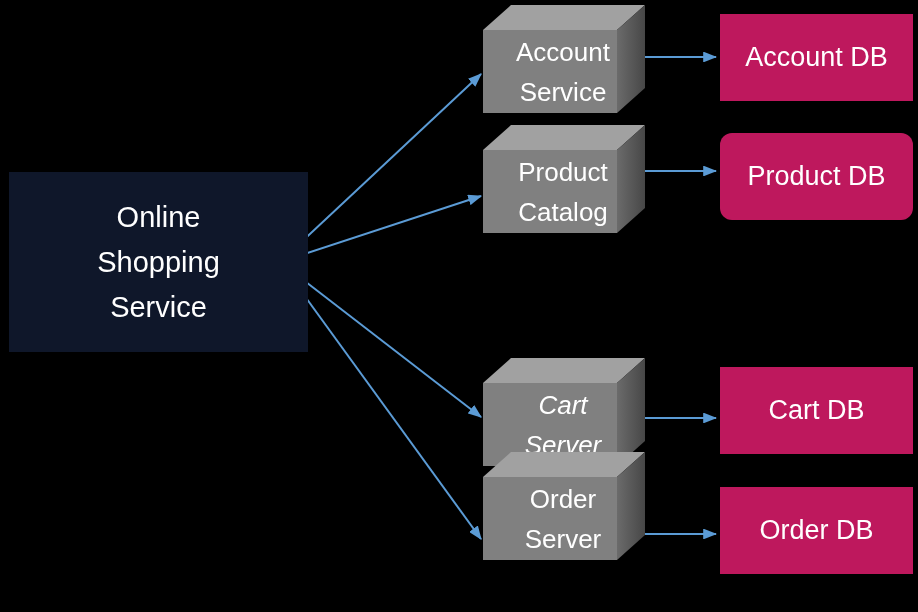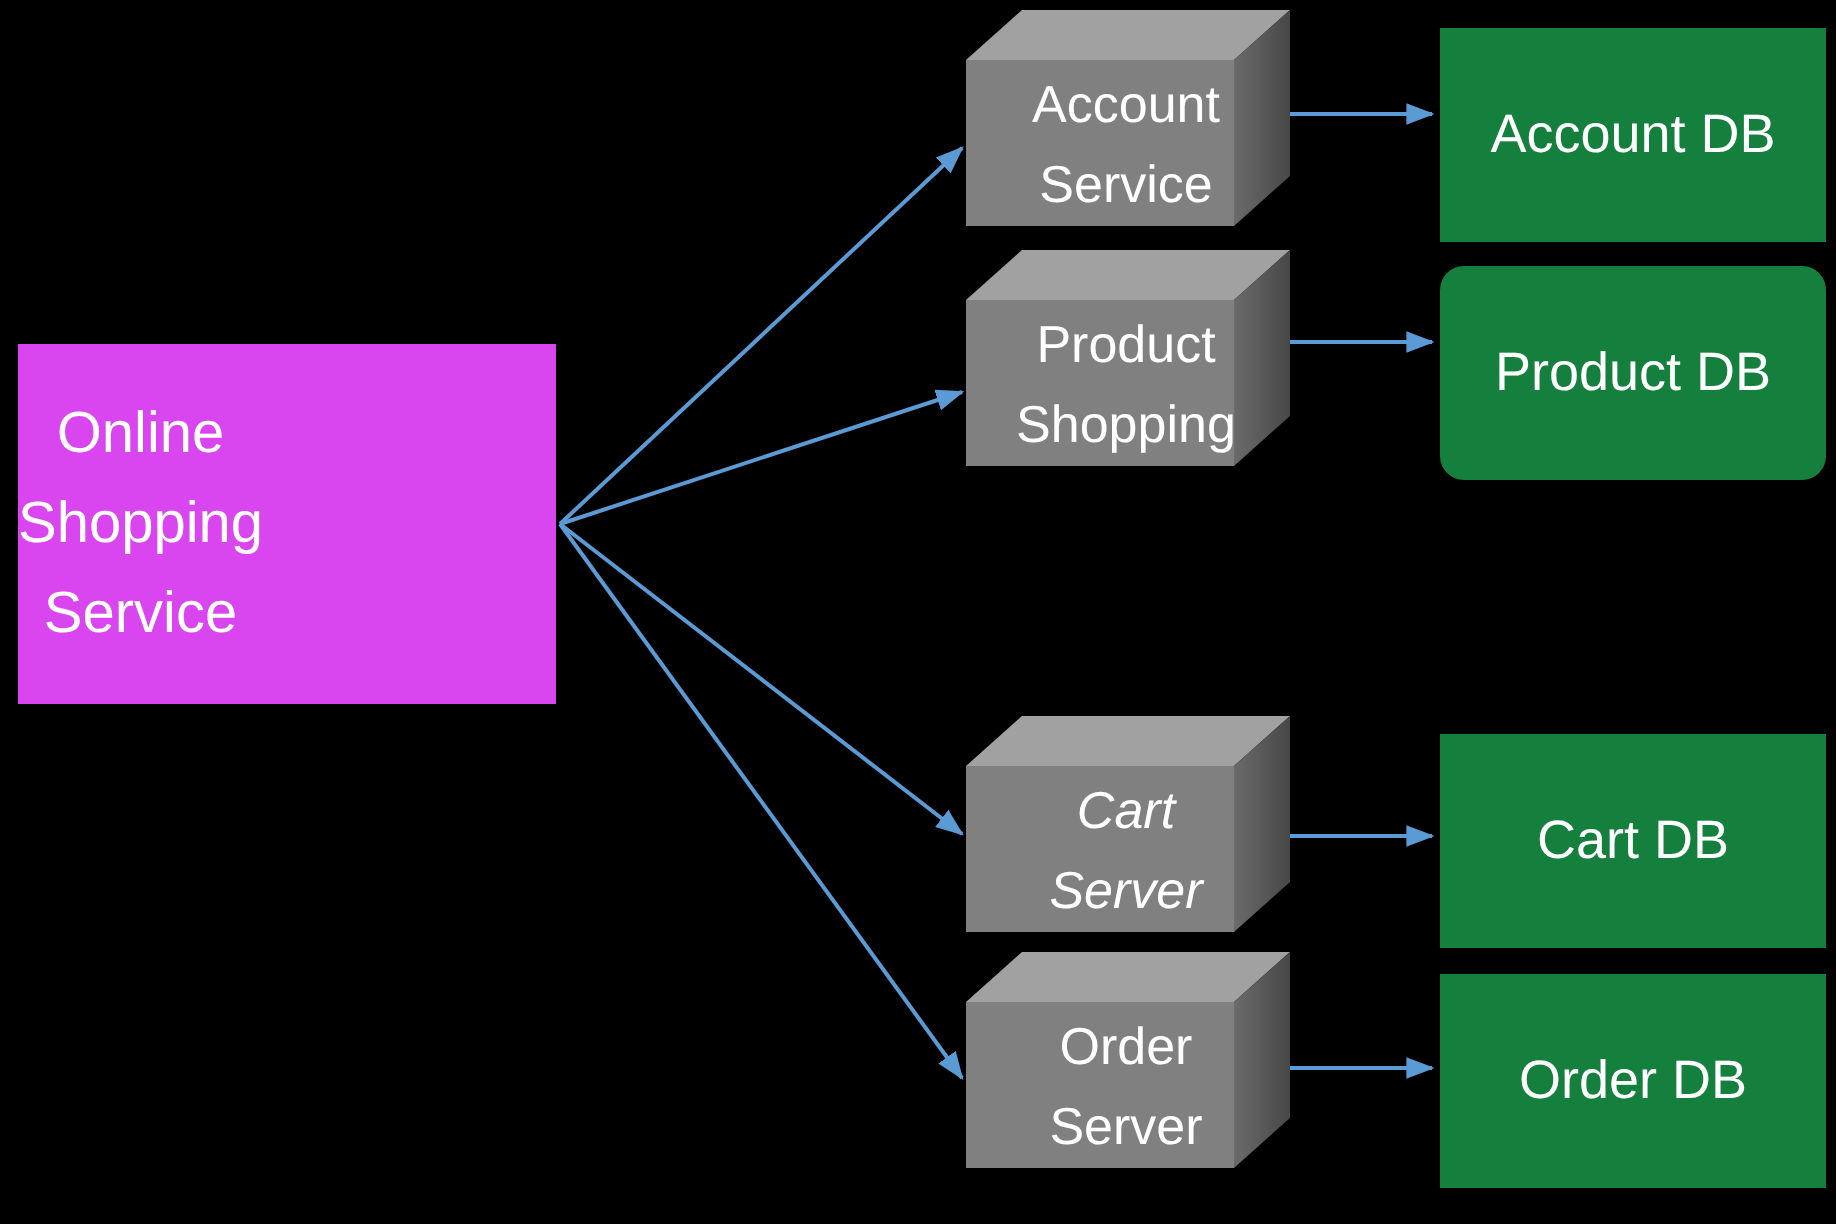--- a/index.html
+++ b/index.html
@@ -24,25 +24,26 @@
   }
   .node-label {
     color: #FFFFFF;
     white-space: pre-line;
     text-align: center;
   }
   .client-node {
     position: absolute;
     left: 9px;
     top: 172px;
-    width: 269px;
+    width: 299px;
     height: 180px;
-    background: #d946ef;
+    background: #0f172a;
     display: flex;
     align-items: center;
+    justify-content: center;
   }
   .client-node .node-label {
     font-size: 29px;
     line-height: 45px;
   }
   .cube {
     position: absolute;
     left: 483px;
     width: 163px;
     height: 109px;
@@ -61,27 +62,27 @@
     height: 84px;
     display: flex;
     align-items: center;
     justify-content: center;
     font-size: 26px;
     line-height: 40px;
   }
   .cube-account { top: 5px; }
   .cube-product { top: 125px; }
   .cube-cart    { top: 358px; font-style: italic; }
-  .cube-order   { top: 476px; padding-left: 40px; }
+  .cube-order   { top: 452px; padding-left: 40px; }
   .db-box {
     position: absolute;
     left: 720px;
     width: 193px;
-    height: 107px;
-    background: #15803d;
+    height: 87px;
+    background: #be185d;
     display: flex;
     align-items: center;
     justify-content: center;
   }
   .db-box .node-label {
     font-size: 27px;
     line-height: 27px;
   }
   .db-account { top: 14px; }
   .db-product { top: 133px; border-radius: 12px; }
@@ -133,21 +134,21 @@
 Service</span>
   </div>
 
   <div class="cube cube-product">
     <svg width="163" height="109" viewBox="0 0 163 109">
       <polygon points="0,25 28,0 162,0 134,25" fill="#A1A1A1"></polygon>
       <polygon points="134,25 162,0 162,83 134,108" fill="url(#sideGrad)"></polygon>
       <rect x="0" y="25" width="134" height="83" fill="#808080"></rect>
     </svg>
     <span class="node-label">Product
-Shopping</span>
+Catalog</span>
   </div>
 
   <div class="cube cube-cart">
     <svg width="163" height="109" viewBox="0 0 163 109">
       <polygon points="0,25 28,0 162,0 134,25" fill="#A1A1A1"></polygon>
       <polygon points="134,25 162,0 162,83 134,108" fill="url(#sideGrad)"></polygon>
       <rect x="0" y="25" width="134" height="83" fill="#808080"></rect>
     </svg>
     <span class="node-label">Cart
 Server</span>

